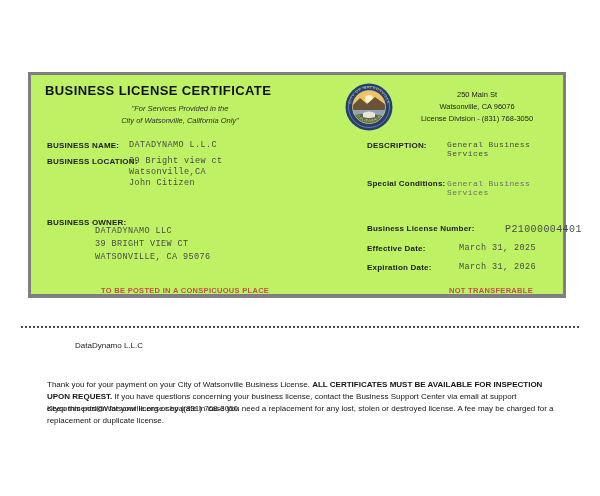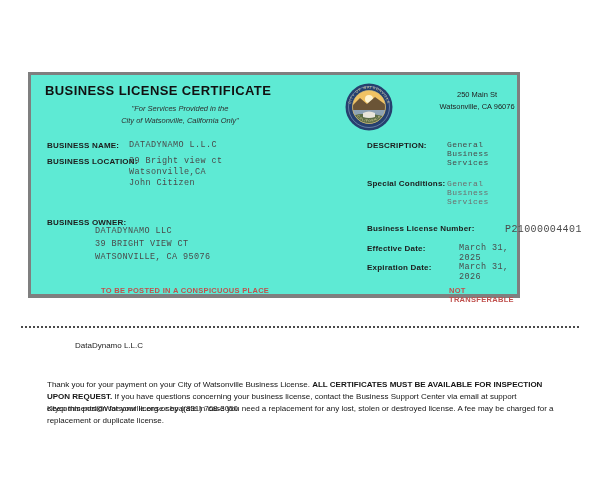--- a/index.html
+++ b/index.html
@@ -13,22 +13,22 @@
   .page {
     position: absolute; left: 0; top: 0;
     width: 600px; height: 496px;
     background: #ffffff;
     overflow: hidden;
   }
 
   
   .cert {
     position: absolute; left: 28px; top: 72px;
-    width: 492px; height: 226px;
-    background: #5eead4;
+    width: 538px; height: 226px;
+    background: #bef264;
     border: 3px solid #7f7f7f;
     border-bottom-width: 4px;
   }
   .cert .abs { position: absolute; }
 
   .cert-title {
     left: 14px; top: 8px;
     font-size: 13px; font-weight: bold; letter-spacing: 0.4px;
     color: #111;
   }
@@ -135,20 +135,21 @@
         </text>
         <text font-size="3.2" fill="#e8d9a0" letter-spacing="0.8" font-family="Liberation Sans, sans-serif">
           <textPath href="#arcBot" startOffset="50%" text-anchor="middle">CALIFORNIA</textPath>
         </text>
       </svg>
     </div>
 
     <div class="abs office-address">
       <div>250 Main St</div>
       <div>Watsonville, CA 96076</div>
+      <div>License Division - (831) 768-3050</div>
     </div>
 
     <div class="abs lbl f-name-l">BUSINESS NAME:</div>
     <div class="abs mono f-name-v">DATADYNAMO L.L.C</div>
 
     <div class="abs lbl f-loc-l">BUSINESS LOCATION:</div>
     <div class="abs mono f-loc-v">
       <div>39 Bright view ct</div>
       <div>Watsonville,CA</div>
     </div>

